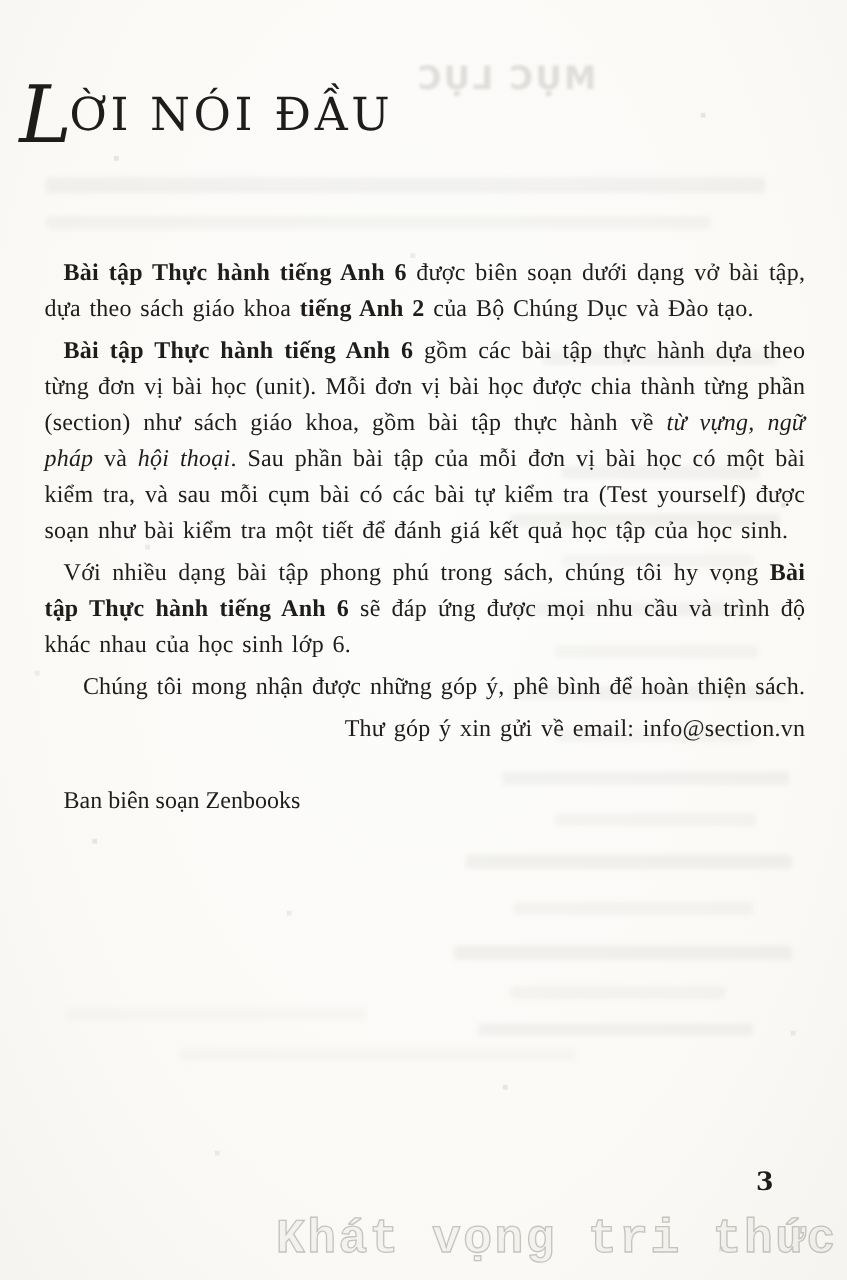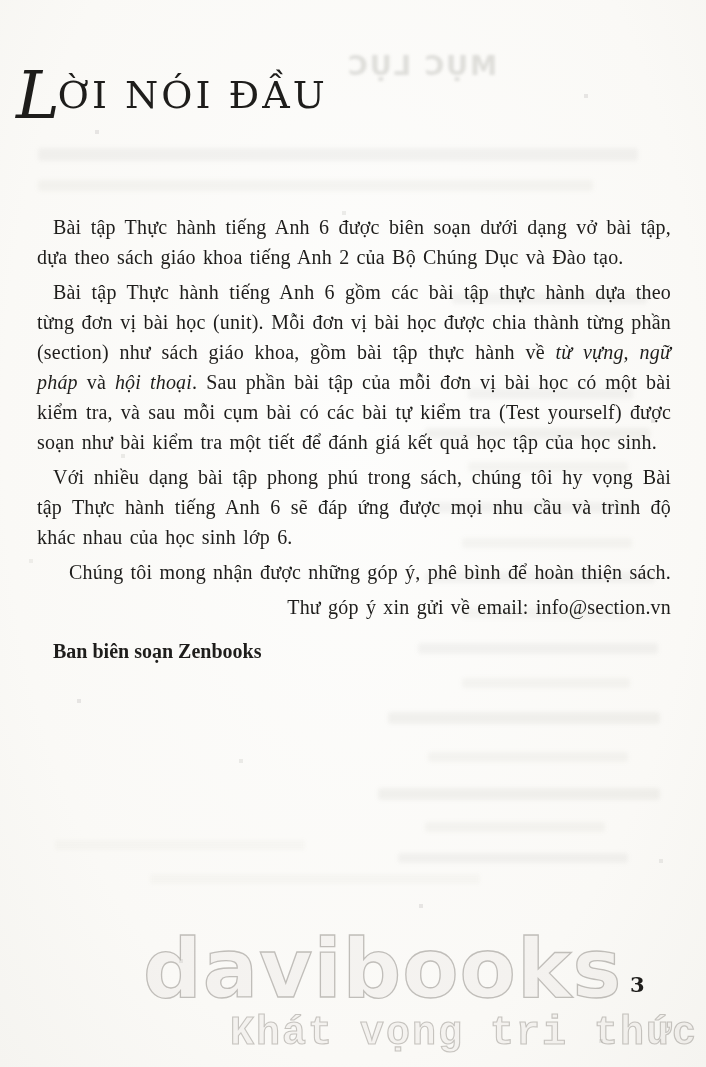--- a/index.html
+++ b/index.html
@@ -47,24 +47,24 @@
     position:absolute;left:37px;top:212px;width:634px;
   }
   .para{
     margin:0 0 5px 0;
     font-size:20px;line-height:30px;
     text-align:justify;text-justify:inter-word;
     letter-spacing:.2px;word-spacing:2px;
   }
   .para.indent{text-indent:16px;}
   .para.no-justify{text-align:right;}
-  .para .b{font-weight:normal;}
+  .para .b{font-weight:bold;}
   .para .i{font-style:italic;}
   .signature{
-    margin-top:14px;font-size:20px;line-height:30px;text-indent:16px;font-weight:bold;
+    margin-top:30px;font-size:20px;line-height:30px;text-indent:16px;
   }
   
   .wm-logo{
     position:absolute;left:143px;top:928px;
     font-family:"DejaVu Sans", sans-serif;font-weight:bold;font-size:82px;line-height:1;
     color:rgba(130,126,120,.05);
     -webkit-text-stroke:1.3px rgba(148,144,138,.55);
     letter-spacing:1px;
   }
   .wm-slogan{
@@ -118,18 +118,17 @@
     <div>
         <p class="para indent"><span class="b">Bài tập Thực hành tiếng Anh 6</span><span> được biên soạn dưới dạng vở bài tập, dựa theo sách giáo khoa </span><span class="b">tiếng Anh 2</span><span> của Bộ Chúng Dục và Đào tạo.</span></p>
         <p class="para indent"><span class="b">Bài tập Thực hành tiếng Anh 6</span><span> gồm các bài tập thực hành dựa theo từng đơn vị bài học (unit). Mỗi đơn vị bài học được chia thành từng phần (section) như sách giáo khoa, gồm bài tập thực hành về </span><span class="i">từ vựng, ngữ pháp</span><span> và </span><span class="i">hội thoại</span><span>. Sau phần bài tập của mỗi đơn vị bài học có một bài kiểm tra, và sau mỗi cụm bài có các bài tự kiểm tra (Test yourself) được soạn như bài kiểm tra một tiết để đánh giá kết quả học tập của học sinh.</span></p>
         <p class="para indent"><span>Với nhiều dạng bài tập phong phú trong sách, chúng tôi hy vọng </span><span class="b">Bài tập Thực hành tiếng Anh 6</span><span> sẽ đáp ứng được mọi nhu cầu và trình độ khác nhau của học sinh lớp 6.</span></p>
         <p class="para indent no-justify"><span>Chúng tôi mong nhận được những góp ý, phê bình để hoàn thiện sách.</span></p>
         <p class="para indent no-justify"><span>Thư góp ý xin gửi về email: info@section.vn</span></p>
       </div>
     <div class="signature">Ban biên soạn Zenbooks</div>
   </div>
 
-  <div class="wm-logo">davibooks</div>
   <div class="wm-slogan">Khát vọng tri thức</div>
 
   <div class="page-number">3</div>
 
 </div>
 
 </body></html>

